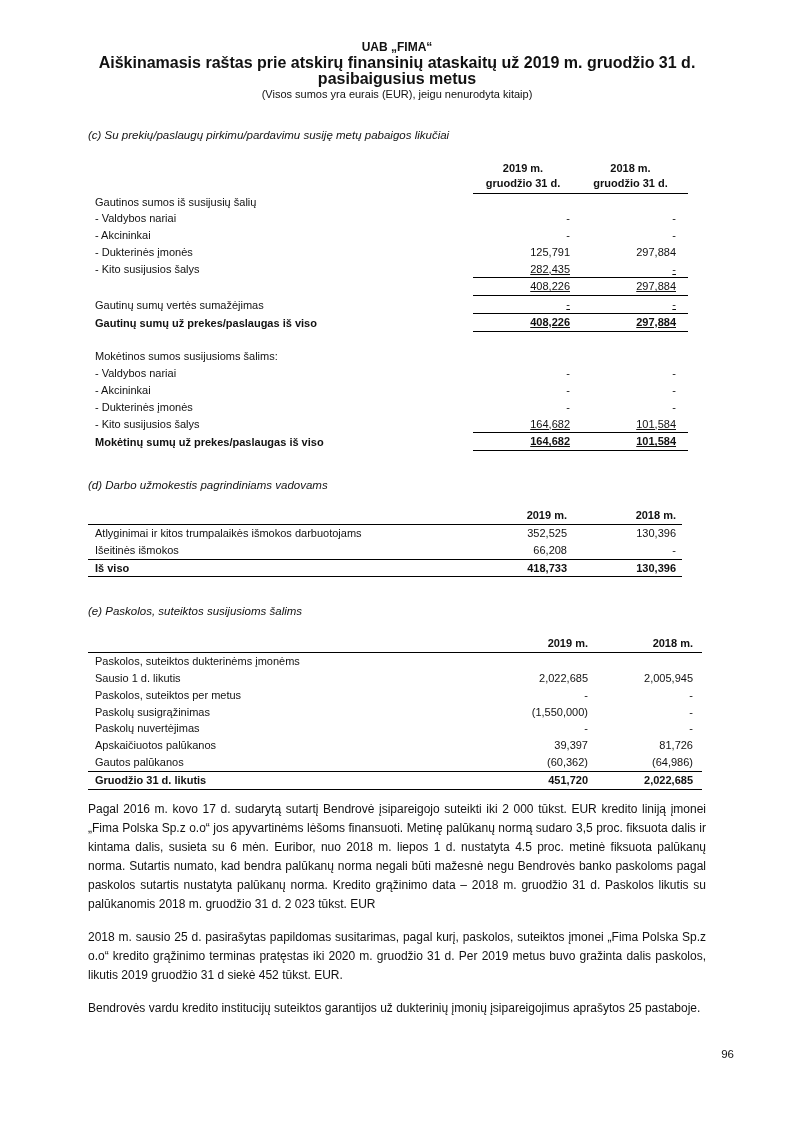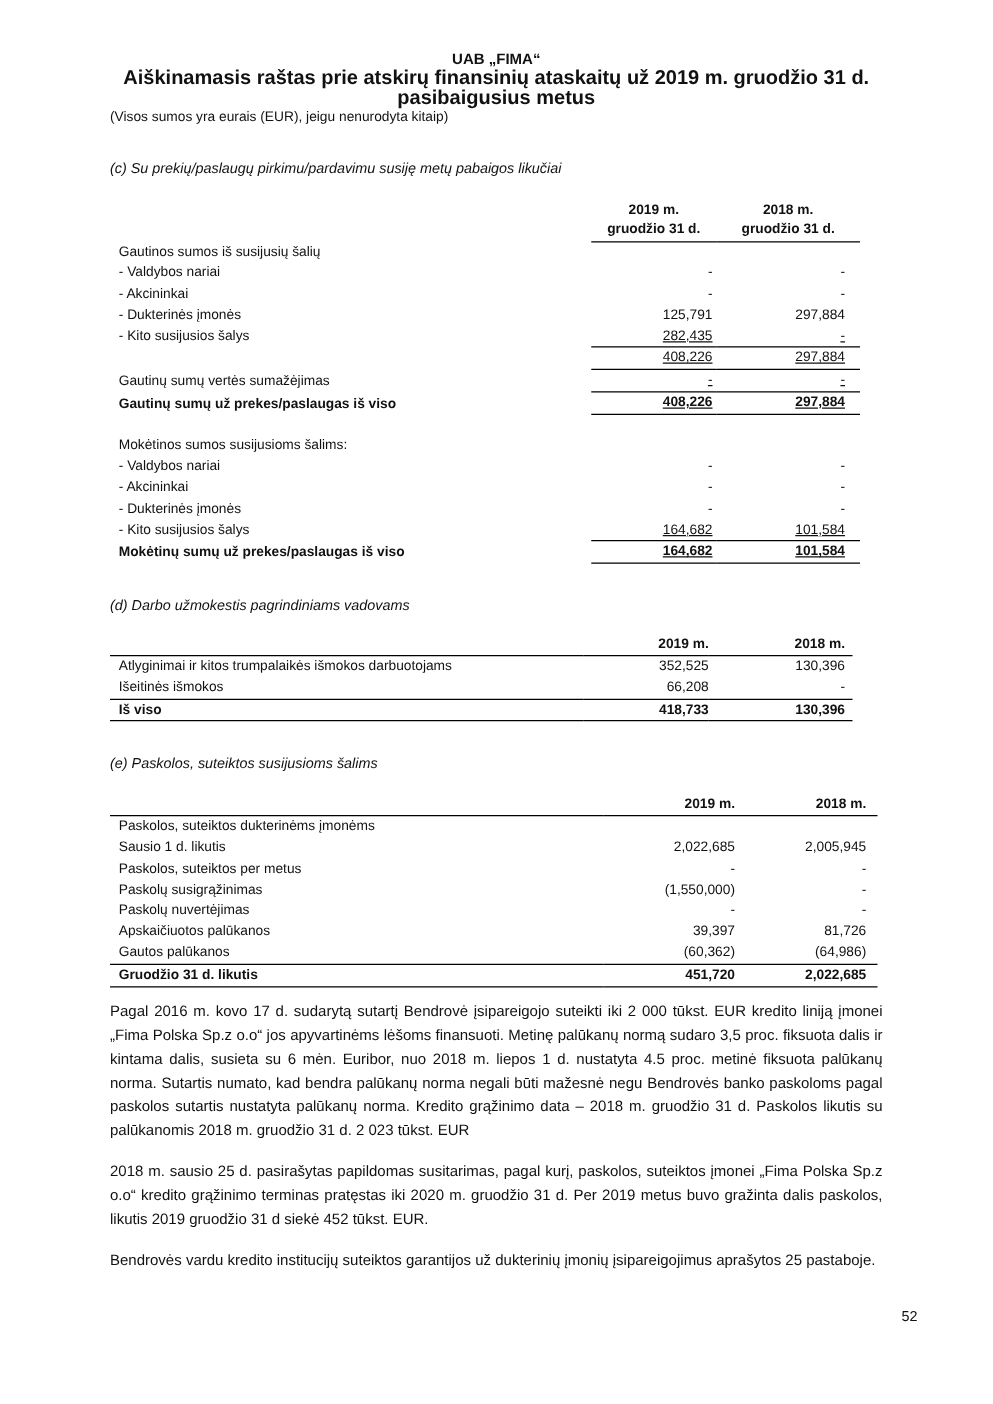--- a/index.html
+++ b/index.html
@@ -9,21 +9,21 @@
     background: #ffffff;
     color: #111;
     font-family: "Liberation Sans", "DejaVu Sans", sans-serif;
     position: relative;
     overflow: hidden;
   }
   .content { padding: 40px 88px 0 88px; }
 
   .doc-title   { text-align: center; font-weight: bold; font-size: 12px; line-height: 15px; }
   .doc-subtitle{ text-align: center; font-weight: bold; font-size: 16px; line-height: 16px; }
-  .doc-note    { font-size: 11px;  line-height: 14px; }
+  .doc-note    { text-align: center; font-size: 11px;  line-height: 14px; }
 
   .section-heading { font-style: italic; font-size: 11.5px; line-height: 14px; margin-top: 27px; }
 
   table.tbl { border-collapse: collapse; table-layout: fixed; font-size: 11px; }
   .tbl th, .tbl td { padding: 0; line-height: 16.8px; vertical-align: bottom; font-weight: normal; white-space: nowrap; overflow: hidden; }
   .tbl td.lbl { padding-left: 7px; text-align: left; }
   .tbl .num { text-align: right; }
   .tbl tr.bold td { font-weight: bold; }
   .tbl tr.spacer td { height: 17px; border: none !important; }
 
@@ -257,13 +257,13 @@
       </tr>
     </tbody>
   </table>
 
   <p class="para first">Pagal 2016 m. kovo 17 d. sudarytą sutartį Bendrovė įsipareigojo suteikti iki 2 000 tūkst. EUR kredito liniją įmonei „Fima Polska Sp.z o.o“ jos apyvartinėms lėšoms finansuoti. Metinę palūkanų normą sudaro 3,5 proc. fiksuota dalis ir kintama dalis, susieta su 6 mėn. Euribor, nuo 2018 m. liepos 1 d. nustatyta 4.5 proc. metinė fiksuota palūkanų norma. Sutartis numato, kad bendra palūkanų norma negali būti mažesnė negu Bendrovės banko paskoloms pagal paskolos sutartis nustatyta palūkanų norma. Kredito grąžinimo data – 2018 m. gruodžio 31 d. Paskolos likutis su palūkanomis 2018 m. gruodžio 31 d. 2 023 tūkst. EUR</p>
   <p class="para">2018 m. sausio 25 d. pasirašytas papildomas susitarimas, pagal kurį, paskolos, suteiktos įmonei „Fima Polska Sp.z o.o“ kredito grąžinimo terminas pratęstas iki 2020 m. gruodžio 31 d. Per 2019 metus buvo gražinta dalis paskolos, likutis 2019 gruodžio 31 d siekė 452 tūkst. EUR.</p>
   <p class="para">Bendrovės vardu kredito institucijų suteiktos garantijos už dukterinių įmonių įsipareigojimus aprašytos 25 pastaboje.</p>
 
 </div>
 
-<div class="page-number">52</div>
+<div class="page-number">96</div>
 
 </body></html>

